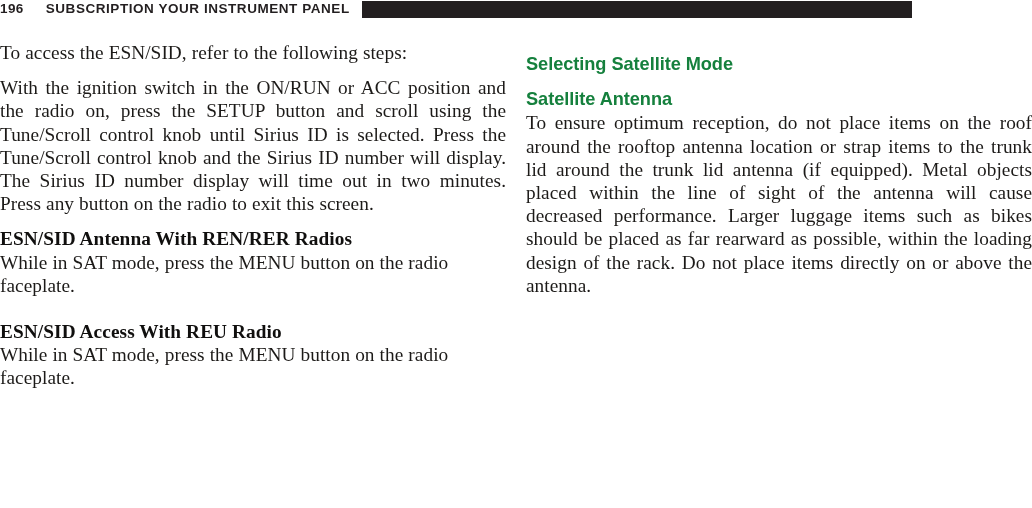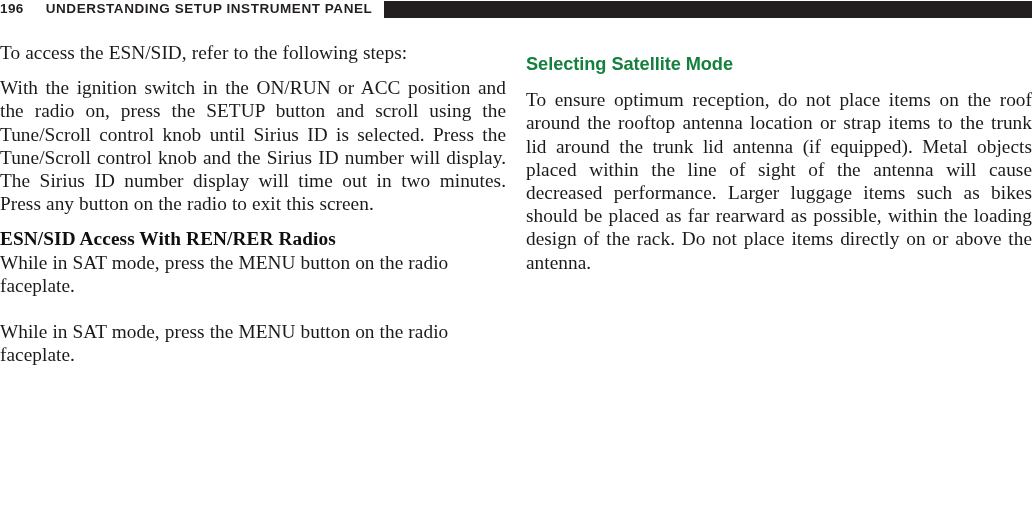--- a/index.html
+++ b/index.html
@@ -14,21 +14,21 @@
     font-family: "Liberation Serif", "DejaVu Serif", serif;
     color: #1a1a1a;
     -webkit-font-smoothing: antialiased;
   }
 
   
   .page-header {
     position: absolute;
     left: 0;
     top: 0;
-    width: 1032px;
+    width: 912px;
     height: 18px;
     display: flex;
     align-items: center;
     text-align: center;
   }
   .page-number {
     font-family: "Liberation Sans", "DejaVu Sans", sans-serif;
     font-weight: bold;
     font-size: 13.5px;
     letter-spacing: 0.4px;
@@ -104,52 +104,54 @@
     line-height: 23.2px;
     color: #15803d;
     letter-spacing: -0.05px;
   }
 </style>
 </head>
 <body>
 
 <div class="page-header">
   <span class="page-number">196</span>
-  <span class="header-title">UNDERSTANDING SETUP INSTRUMENT PANEL</span>
+  <span class="header-title">SUBSCRIPTION YOUR INSTRUMENT PANEL</span>
   <span class="header-rule"></span>
 </div>
 
 <div class="columns">
 
   <div class="col col-left">
 
     <p class="body ragged">To access the ESN/SID, refer to the following steps:</p>
 
     <div class="gap-head"></div>
 
     <p class="body">With the ignition switch in the ON/RUN or ACC position and the radio on, press the SETUP button and scroll using the Tune/Scroll control knob until Sirius ID is selected. Press the Tune/Scroll control knob and the Sirius ID number will display. The Sirius ID number display will time out in two minutes. Press any button on the radio to exit this screen.</p>
 
     <div class="gap-head"></div>
 
-    <h2 class="head-serif">ESN/SID Access With REN/RER Radios</h2>
+    <h2 class="head-serif">ESN/SID Antenna With REN/RER Radios</h2>
     <p class="body ragged">While in SAT mode, press the MENU button on the radio faceplate.</p>
 
     <div class="gap-para"></div>
 
 
     <div class="gap-head"></div>
 
+    <h2 class="head-serif">ESN/SID Access With REU Radio</h2>
     <p class="body ragged">While in SAT mode, press the MENU button on the radio faceplate.</p>
   </div>
 
   <div class="col col-right">
 
 
     <div class="gap-head"></div>
 
     <h2 class="head-sans">Selecting Satellite Mode</h2>
 
     <div class="gap-head"></div>
 
+    <h2 class="head-sans">Satellite Antenna</h2>
     <p class="body">To ensure optimum reception, do not place items on the roof around the rooftop antenna location or strap items to the trunk lid around the trunk lid antenna (if equipped). Metal objects placed within the line of sight of the antenna will cause decreased performance. Larger luggage items such as bikes should be placed as far rearward as possible, within the loading design of the rack. Do not place items directly on or above the antenna.</p>
   </div>
 
 </div>
 
 </body></html>

